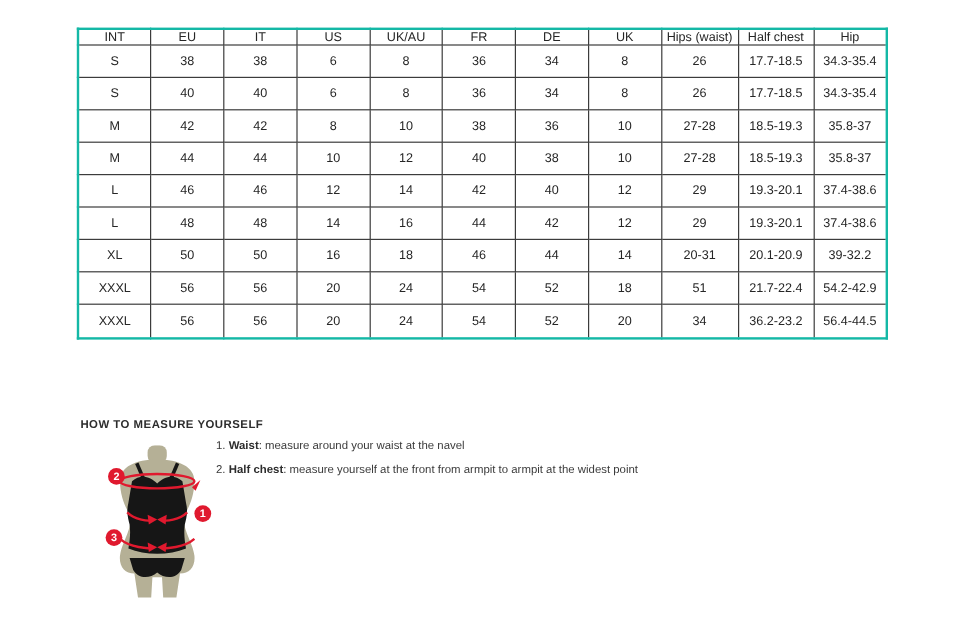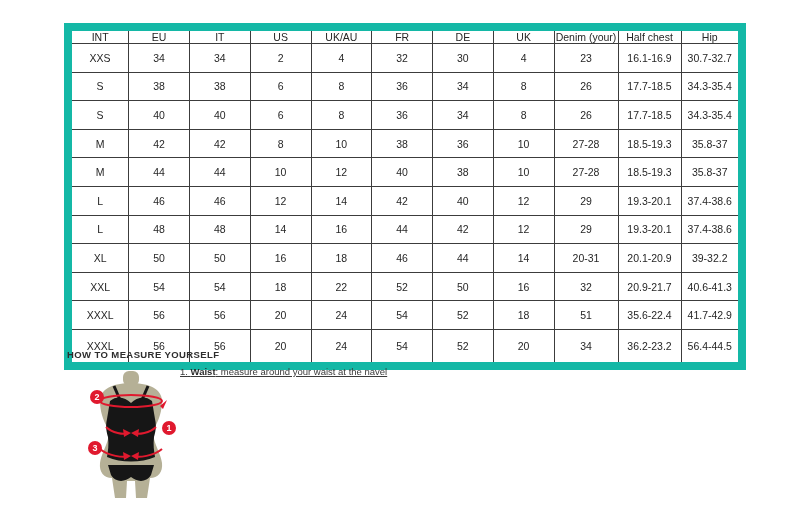--- a/index.html
+++ b/index.html
@@ -16,24 +16,24 @@
     font-family:"Liberation Sans", sans-serif;
     color:var(--text);
     position:relative;
     overflow:hidden;
   }
 
   
   .size-table{
     position:absolute;
     left:64px; top:23px;
-    width:674px; height:347px;
+    width:674px; height:260px;
     border-collapse:collapse;
     table-layout:fixed;
-    border:8px solid #14b8a6;
+    border:2px solid #14b8a6;
   }
   .size-table th,
   .size-table td{
     border:1px solid var(--line);
     font-size:10.5px;
     font-weight:400;
     text-align:center;
     vertical-align:middle;
     white-space:nowrap;
     color:#262626;
@@ -72,21 +72,20 @@
   }
   .badge-2{left:14px;top:19px;}
   .badge-1{left:86px;top:50px;}
   .badge-3{left:12px;top:70px;}
 
   .steps{
     position:absolute;
     left:180px; top:366px;
     font-size:9.5px;
     color:#3a3a3a;
-    text-decoration:underline;
   }
   .step{
     margin-bottom:8px;
     line-height:12px;
   }
   .step b{color:#2d2d2d;}
 </style>
 </head>
 <body>
 
@@ -107,39 +106,26 @@
   <thead>
       <tr>
         <th>INT</th>
         <th>EU</th>
         <th>IT</th>
         <th>US</th>
         <th>UK/AU</th>
         <th>FR</th>
         <th>DE</th>
         <th>UK</th>
-        <th>Denim (your)</th>
+        <th>Hips (waist)</th>
         <th>Half chest</th>
         <th>Hip</th>
       </tr>
     </thead>
   <tbody>
-      <tr>
-        <td>XXS</td>
-        <td>34</td>
-        <td>34</td>
-        <td>2</td>
-        <td>4</td>
-        <td>32</td>
-        <td>30</td>
-        <td>4</td>
-        <td>23</td>
-        <td>16.1-16.9</td>
-        <td>30.7-32.7</td>
-      </tr>
       <tr>
         <td>S</td>
         <td>38</td>
         <td>38</td>
         <td>6</td>
         <td>8</td>
         <td>36</td>
         <td>34</td>
         <td>8</td>
         <td>26</td>
@@ -218,44 +204,31 @@
         <td>16</td>
         <td>18</td>
         <td>46</td>
         <td>44</td>
         <td>14</td>
         <td>20-31</td>
         <td>20.1-20.9</td>
         <td>39-32.2</td>
       </tr>
       <tr>
-        <td>XXL</td>
-        <td>54</td>
-        <td>54</td>
-        <td>18</td>
-        <td>22</td>
-        <td>52</td>
-        <td>50</td>
-        <td>16</td>
-        <td>32</td>
-        <td>20.9-21.7</td>
-        <td>40.6-41.3</td>
-      </tr>
-      <tr>
         <td>XXXL</td>
         <td>56</td>
         <td>56</td>
         <td>20</td>
         <td>24</td>
         <td>54</td>
         <td>52</td>
         <td>18</td>
         <td>51</td>
-        <td>35.6-22.4</td>
-        <td>41.7-42.9</td>
+        <td>21.7-22.4</td>
+        <td>54.2-42.9</td>
       </tr>
       <tr>
         <td>XXXL</td>
         <td>56</td>
         <td>56</td>
         <td>20</td>
         <td>24</td>
         <td>54</td>
         <td>52</td>
         <td>20</td>
@@ -307,13 +280,17 @@
   <span class="badge badge-2">2</span>
   <span class="badge badge-1">1</span>
   <span class="badge badge-3">3</span>
 </div>
 
 <div class="steps">
   <div class="step">
     <span>1.</span>
     <b>Waist</b><span>: measure around your waist at the navel</span>
   </div>
+  <div class="step">
+    <span>2.</span>
+    <b>Half chest</b><span>: measure yourself at the front from armpit to armpit at the widest point</span>
+  </div>
 </div>
 
 </body></html>

